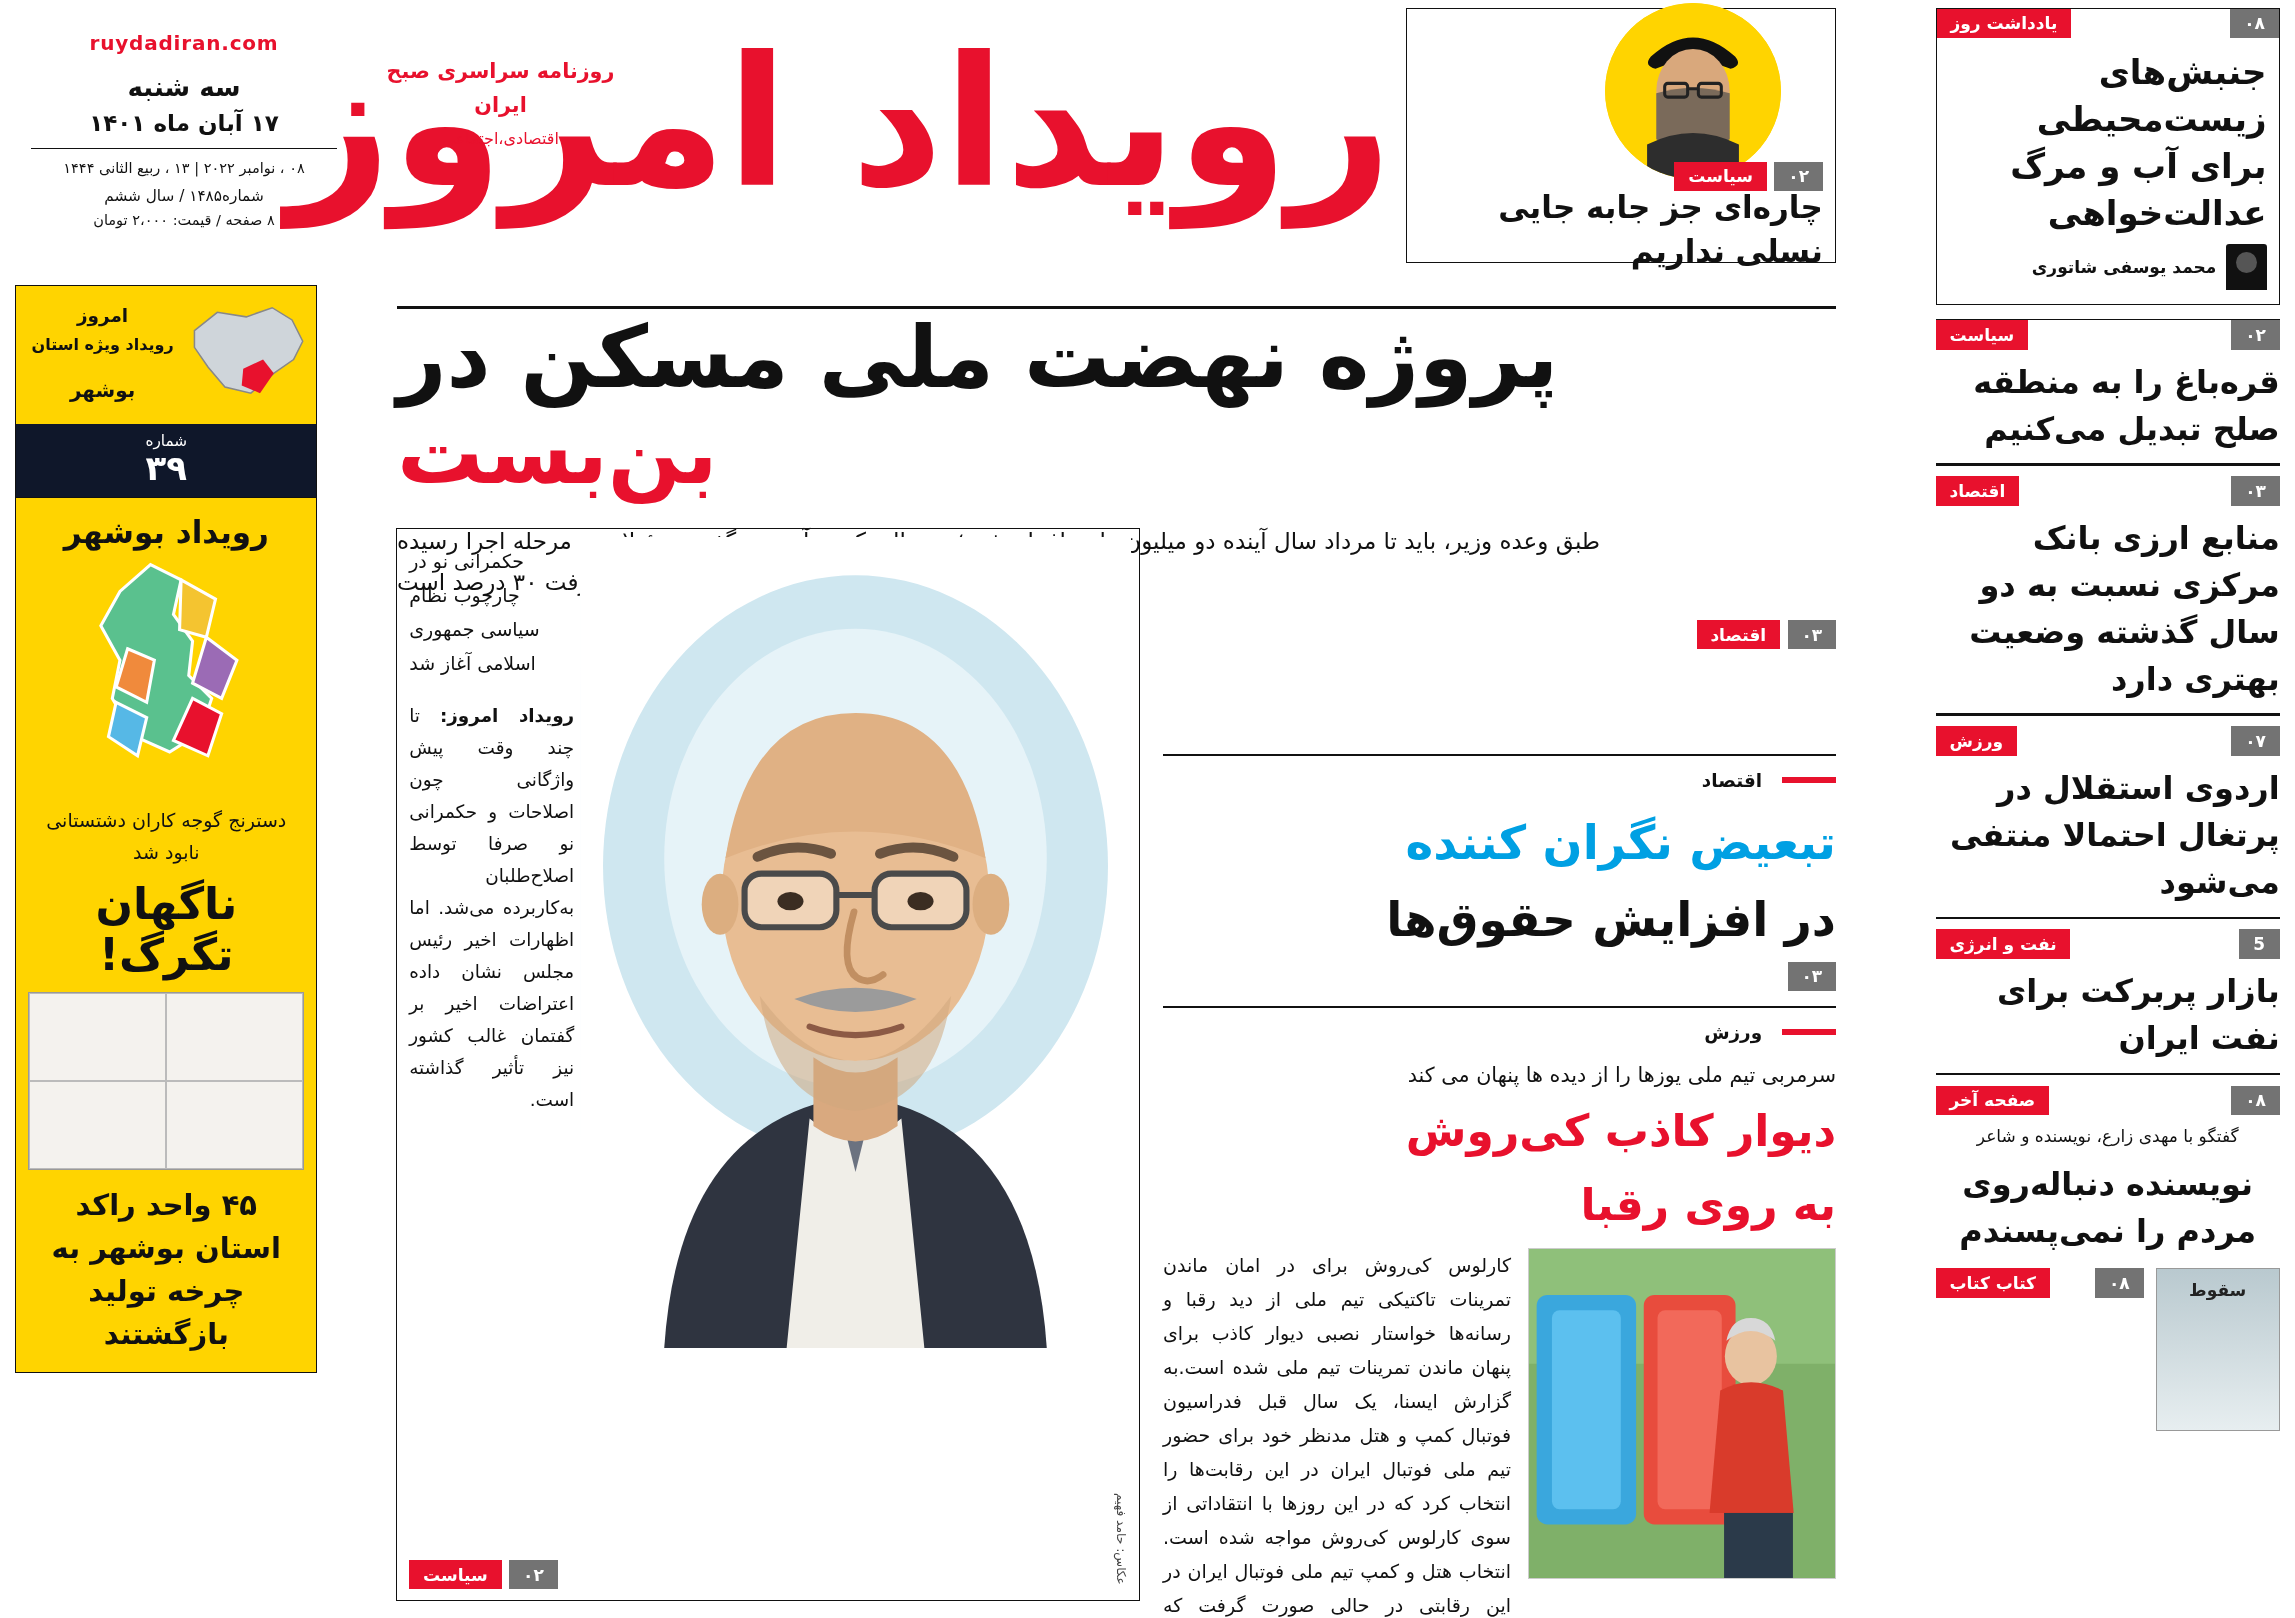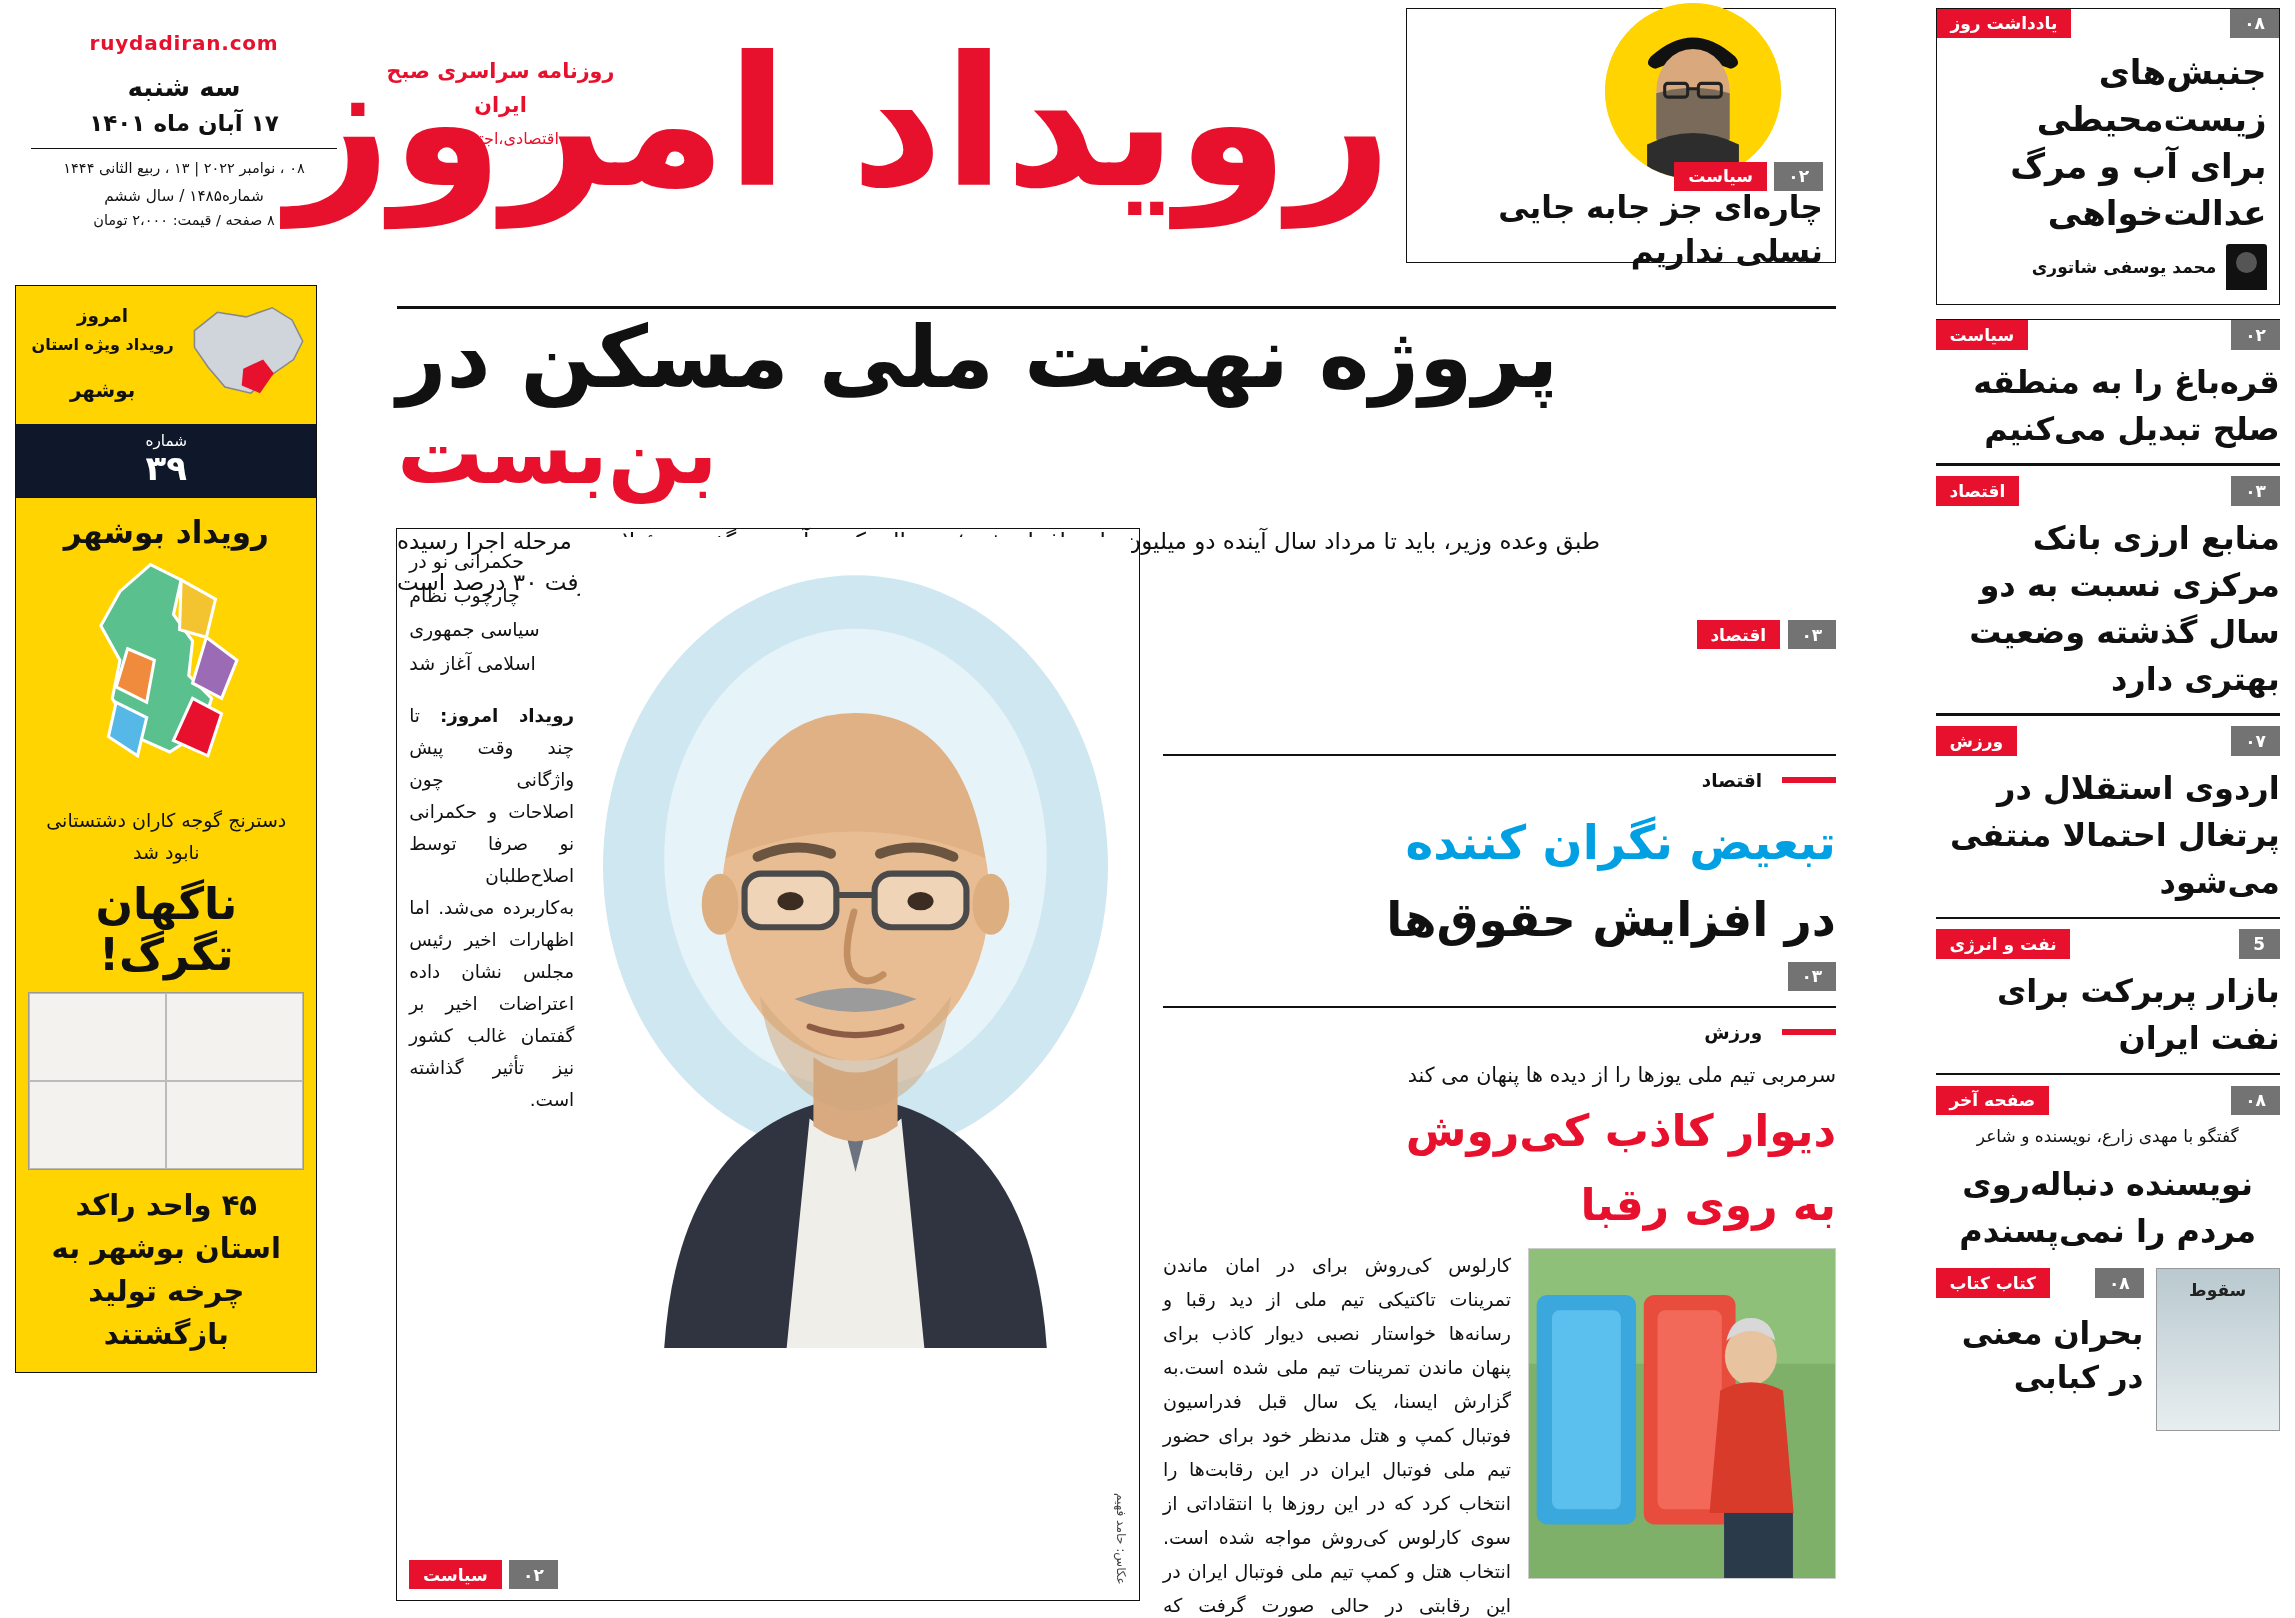--- a/index.html
+++ b/index.html
@@ -215,21 +215,20 @@
     <div class="bookbox">
       <div class="bookimg">
         <div class="sky"></div>
         <div class="t">سقوط</div>
       </div>
       <div style="flex:1;">
         <div style="display:flex;justify-content:space-between;">
           <span class="tag dark">۰۸</span>
           <span class="tag">کتاب کتاب</span>
         </div>
-        <h3 style="font-size:31px;line-height:44px;margin:13.8px 0 0;">بحران معنی در کبابی</h3>
       </div>
     </div>
   </div>
 
   <div class="toparticle">
     <div class="circle-photo">
       <svg width="176" height="176" viewBox="0 0 230 230">
         <circle cx="115" cy="115" r="115" fill="#ffd400"></circle>
         <path d="M60 70 q55 -50 110 0 q10 12 -6 16 q-50 -22 -98 0 q-16 -4 -6 -16z" fill="#111"></path>
         <ellipse cx="115" cy="115" rx="48" ry="55" fill="#d9a87c"></ellipse>

